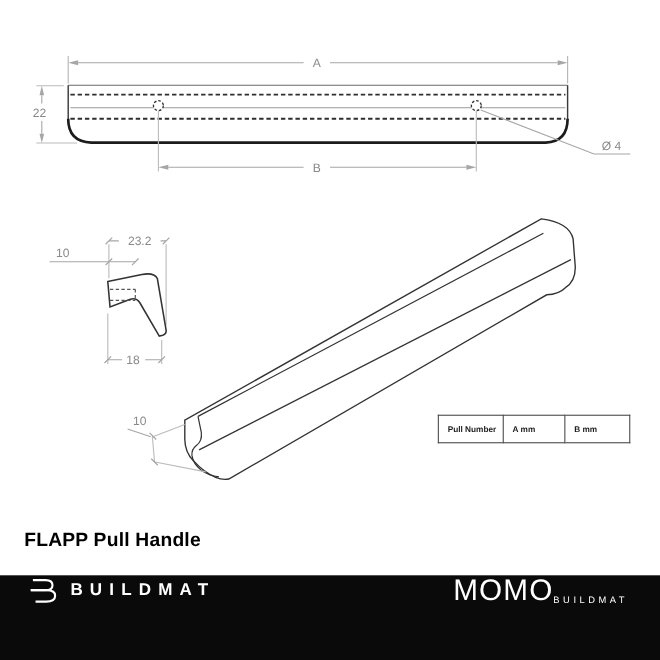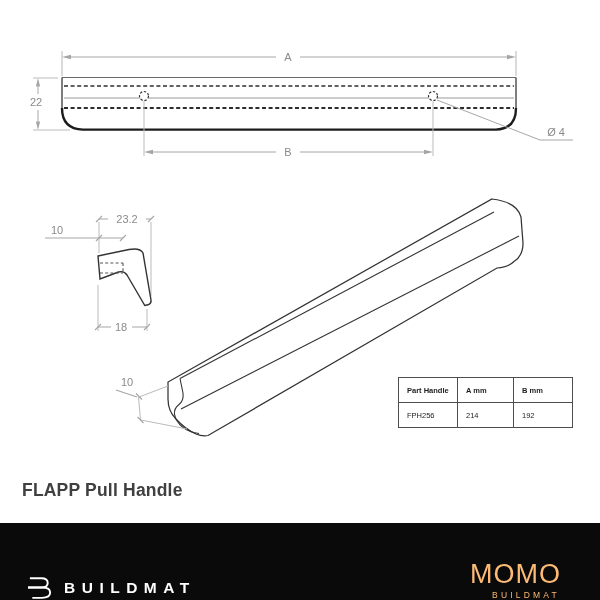--- a/index.html
+++ b/index.html
@@ -4,44 +4,44 @@
 <style>
   html,body{margin:0;padding:0;}
   .sheet{
     position:relative;width:600px;height:600px;background:#ffffff;overflow:hidden;
     font-family:"Liberation Sans",sans-serif;
   }
   .drawing-svg{position:absolute;left:0;top:0;}
   .dim-text{fill:#8a8a8a;font-size:11px;font-family:"Liberation Sans",sans-serif;}
   .page-title{
     position:absolute;left:22px;top:480px;
-    font-size:17.5px;font-weight:800;color:#404040;letter-spacing:.2px;
+    font-size:17.5px;font-weight:800;color:#000000;letter-spacing:.2px;
   }
   table.spec-table{
     position:absolute;left:398px;top:377px;width:174px;
     border-collapse:collapse;table-layout:fixed;
   }
   table.spec-table th,table.spec-table td{
     border:1px solid #4d4d4d;height:24px;padding:0 0 0 8px;
     font-size:7.5px;text-align:left;vertical-align:middle;color:#1c1c1c;
     font-family:"Liberation Sans",sans-serif;white-space:nowrap;overflow:hidden;
   }
   table.spec-table th{font-weight:bold;}
   .col-part{width:59px}.col-a{width:56px}.col-b{width:59px}
   .footer{
     position:absolute;left:0;top:523px;width:600px;height:77px;background:#0a0a0a;
-    display:flex;align-items:flex-end;justify-content:space-between;
+    display:flex;align-items:flex-start;justify-content:space-between;
     box-sizing:border-box;padding:0 26px;
   }
   .brand-left{display:flex;align-items:center;gap:9px;}
   .buildmat-text{
     color:#ffffff;font-size:15.5px;font-weight:bold;letter-spacing:6.5px;
     line-height:1;margin-top:2px;
   }
-  .brand-right{display:flex;flex-direction:column;align-items:flex-end;color:#fdba74;margin-right:13px;}
+  .brand-right{display:flex;align-items:flex-end;color:#ffffff;margin-right:2px;}
   .momo-text{font-size:27px;font-weight:300;letter-spacing:1px;line-height:1;}
   .momo-sub{font-size:8.5px;letter-spacing:3.2px;margin-top:2px;margin-right:1px;}
 </style>
 </head>
 <body>
 
 <div class="sheet">
 
   <svg class="drawing-svg" width="600" height="523" viewBox="0 0 600 523">
 
@@ -122,31 +122,26 @@
   </svg>
 
   <table class="spec-table">
     <colgroup>
         <col class="col-part">
         <col class="col-a">
         <col class="col-b">
       </colgroup>
     <thead>
       <tr>
-        <th>Part Handle</th>
+        <th>Pull Number</th>
         <th>A mm</th>
         <th>B mm</th>
       </tr>
     </thead>
     <tbody>
-      <tr>
-        <td>FPH256</td>
-        <td>214</td>
-        <td>192</td>
-      </tr>
     </tbody>
   </table>
 
   <div class="page-title">FLAPP Pull Handle</div>
 
   <div class="footer">
     <div class="brand-left">
       <svg width="29" height="26" viewBox="0 0 30 27">
         <path d="M4,4.5 L16,4.5 Q22.5,4.5 22.5,9.3 Q22.5,14 16,14 L2,14" stroke="#ffffff" stroke-width="2" fill="none"></path>
         <path d="M2,14 L17,14 Q25,14 25,19.3 Q25,24.8 16.5,24.8 L6.5,24.8" stroke="#ffffff" stroke-width="2" fill="none"></path>

